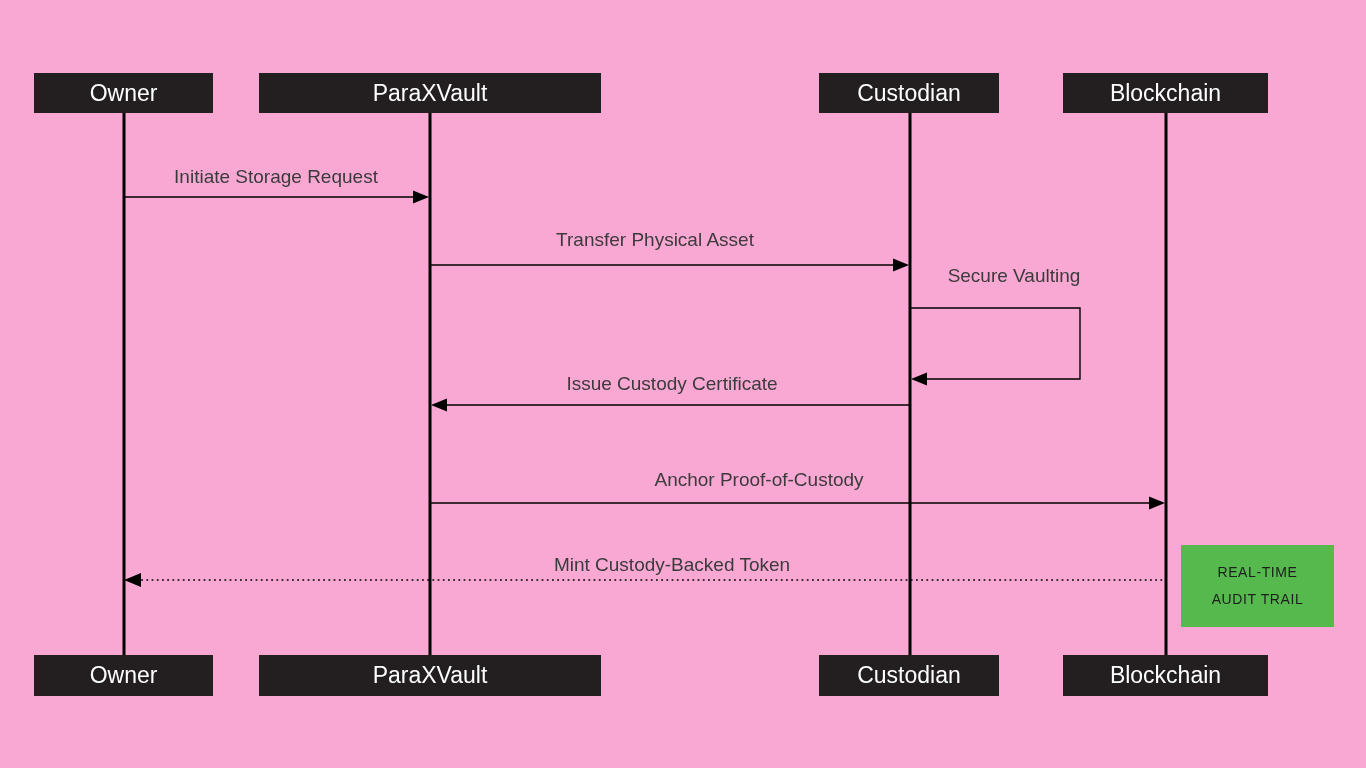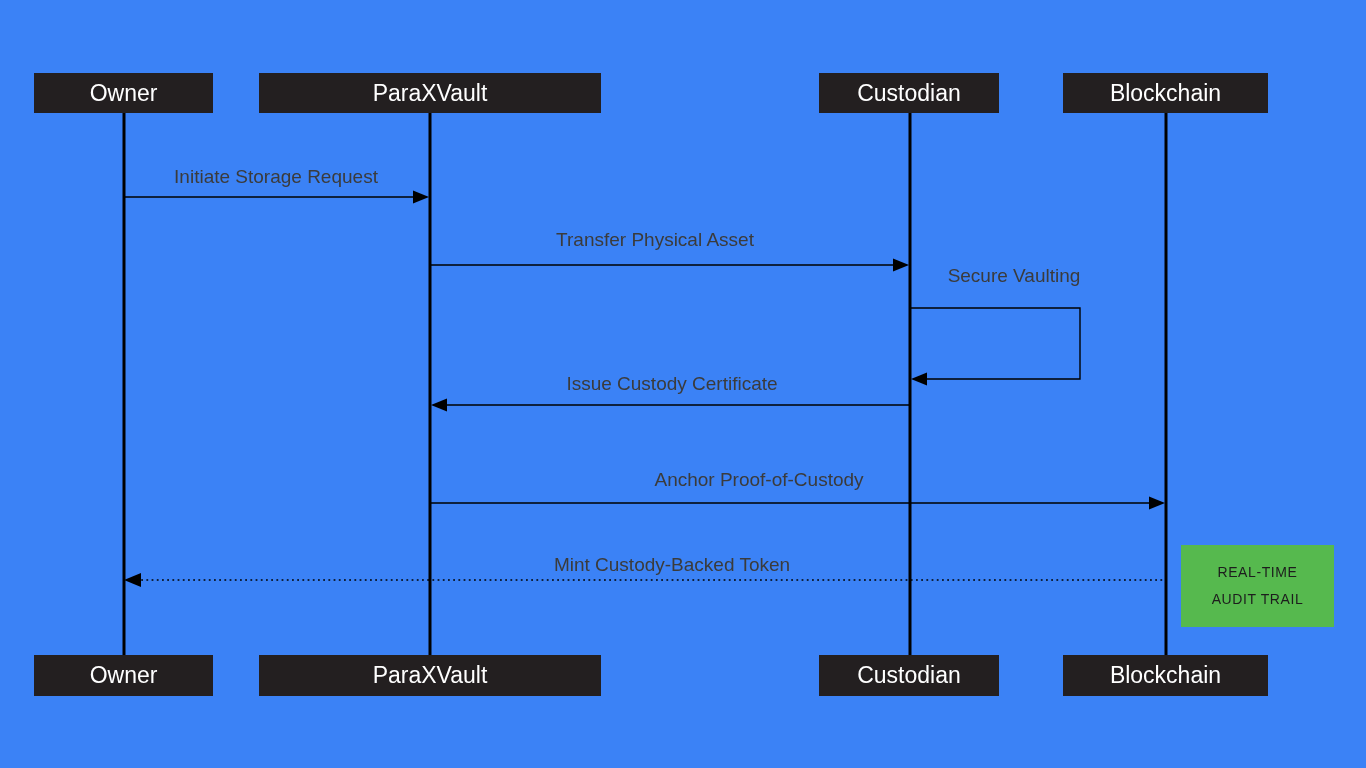--- a/index.html
+++ b/index.html
@@ -12,21 +12,21 @@
     width: 1366px;
     height: 768px;
     overflow: hidden;
     font-family: "Liberation Sans", sans-serif;
     -webkit-font-smoothing: antialiased;
   }
   #diagram-root {
     position: relative;
     width: 1366px;
     height: 768px;
-    background: #3b82f6;
+    background: #f9a8d4;
   }
   svg#sequence-canvas {
     position: absolute;
     inset: 0;
     width: 1366px;
     height: 768px;
     display: block;
   }
   .participant-box {
     fill: #231f20;

